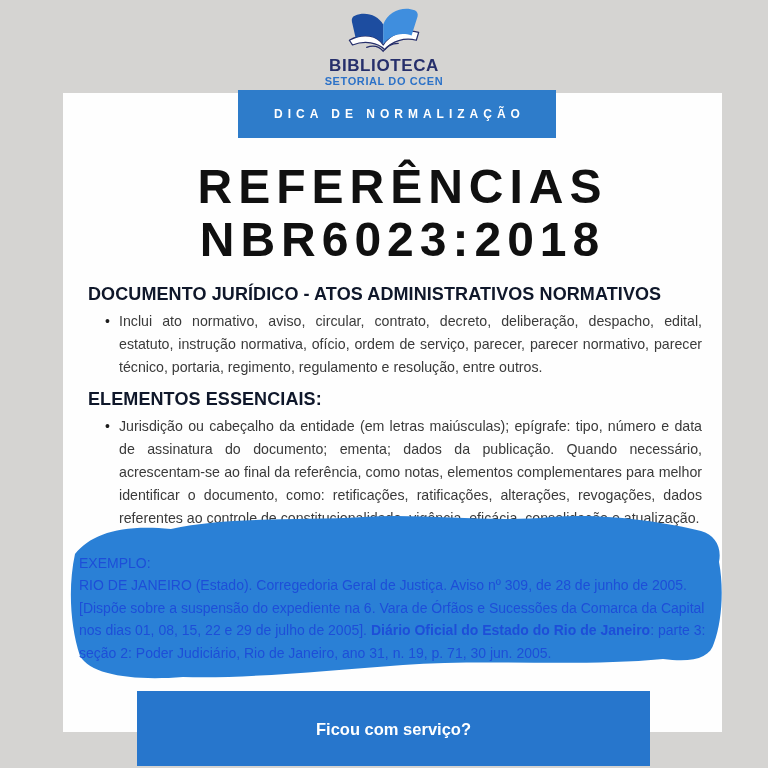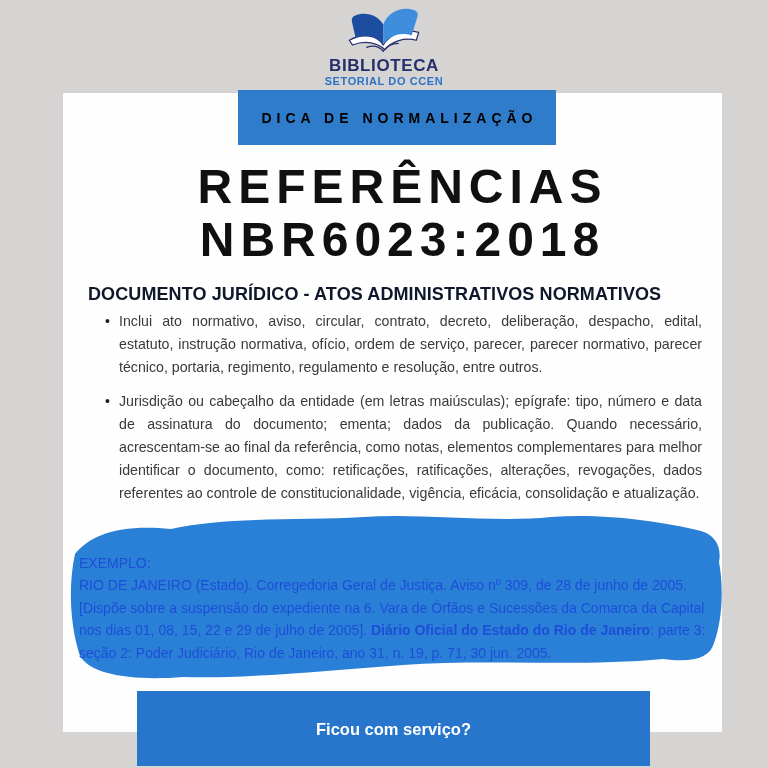--- a/index.html
+++ b/index.html
@@ -29,24 +29,24 @@
   }
 
   
   .card{
     left:63px;top:93px;width:659px;height:639px;
     background:#fefefe;
   }
 
   
   .ribbon{
-    left:238px;top:90px;width:318px;height:55px;
+    left:238px;top:90px;width:318px;height:48px;
     background:#2e7cca;
     display:flex;align-items:center;justify-content:center;
-    color:#000000;font-weight:700;font-size:14px;letter-spacing:5px;
+    color:#ffffff;font-weight:700;font-size:12px;letter-spacing:5px;
     padding-left:5px;box-sizing:border-box;
   }
 
   
   .title{
     left:63px;top:160px;width:659px;
     text-align:center;color:#101010;
     font-weight:800;font-size:48px;line-height:53px;letter-spacing:6px;
     padding-left:20px;box-sizing:border-box;
   }
@@ -120,20 +120,21 @@
 
 <div class="abs section section-1">
   <h2 class="section-heading">DOCUMENTO JURÍDICO - ATOS ADMINISTRATIVOS NORMATIVOS</h2>
   <div class="bullet-row">
     <span class="bullet-dot">•</span>
     <p class="bullet-text">Inclui ato normativo, aviso, circular, contrato, decreto, deliberação, despacho, edital, estatuto, instrução normativa, ofício, ordem de serviço, parecer, parecer normativo, parecer técnico, portaria, regimento, regulamento e resolução, entre outros.</p>
   </div>
 </div>
 
 <div class="abs section section-2">
+  <h2 class="section-heading">ELEMENTOS ESSENCIAIS:</h2>
   <div class="bullet-row">
     <span class="bullet-dot">•</span>
     <p class="bullet-text">Jurisdição ou cabeçalho da entidade (em letras maiúsculas); epígrafe: tipo, número e data de assinatura do documento; ementa; dados da publicação. Quando necessário, acrescentam-se ao final da referência, como notas, elementos complementares para melhor identificar o documento, como: retificações, ratificações, alterações, revogações, dados referentes ao controle de constitucionalidade, vigência, eficácia, consolidação e atualização.</p>
   </div>
 </div>
 
 <svg class="abs brush-svg" viewBox="0 0 660 196" xmlns="http://www.w3.org/2000/svg">
   <path fill="#2a80d6" d="
     M 12 48
     C 28 28, 58 18, 108 23

